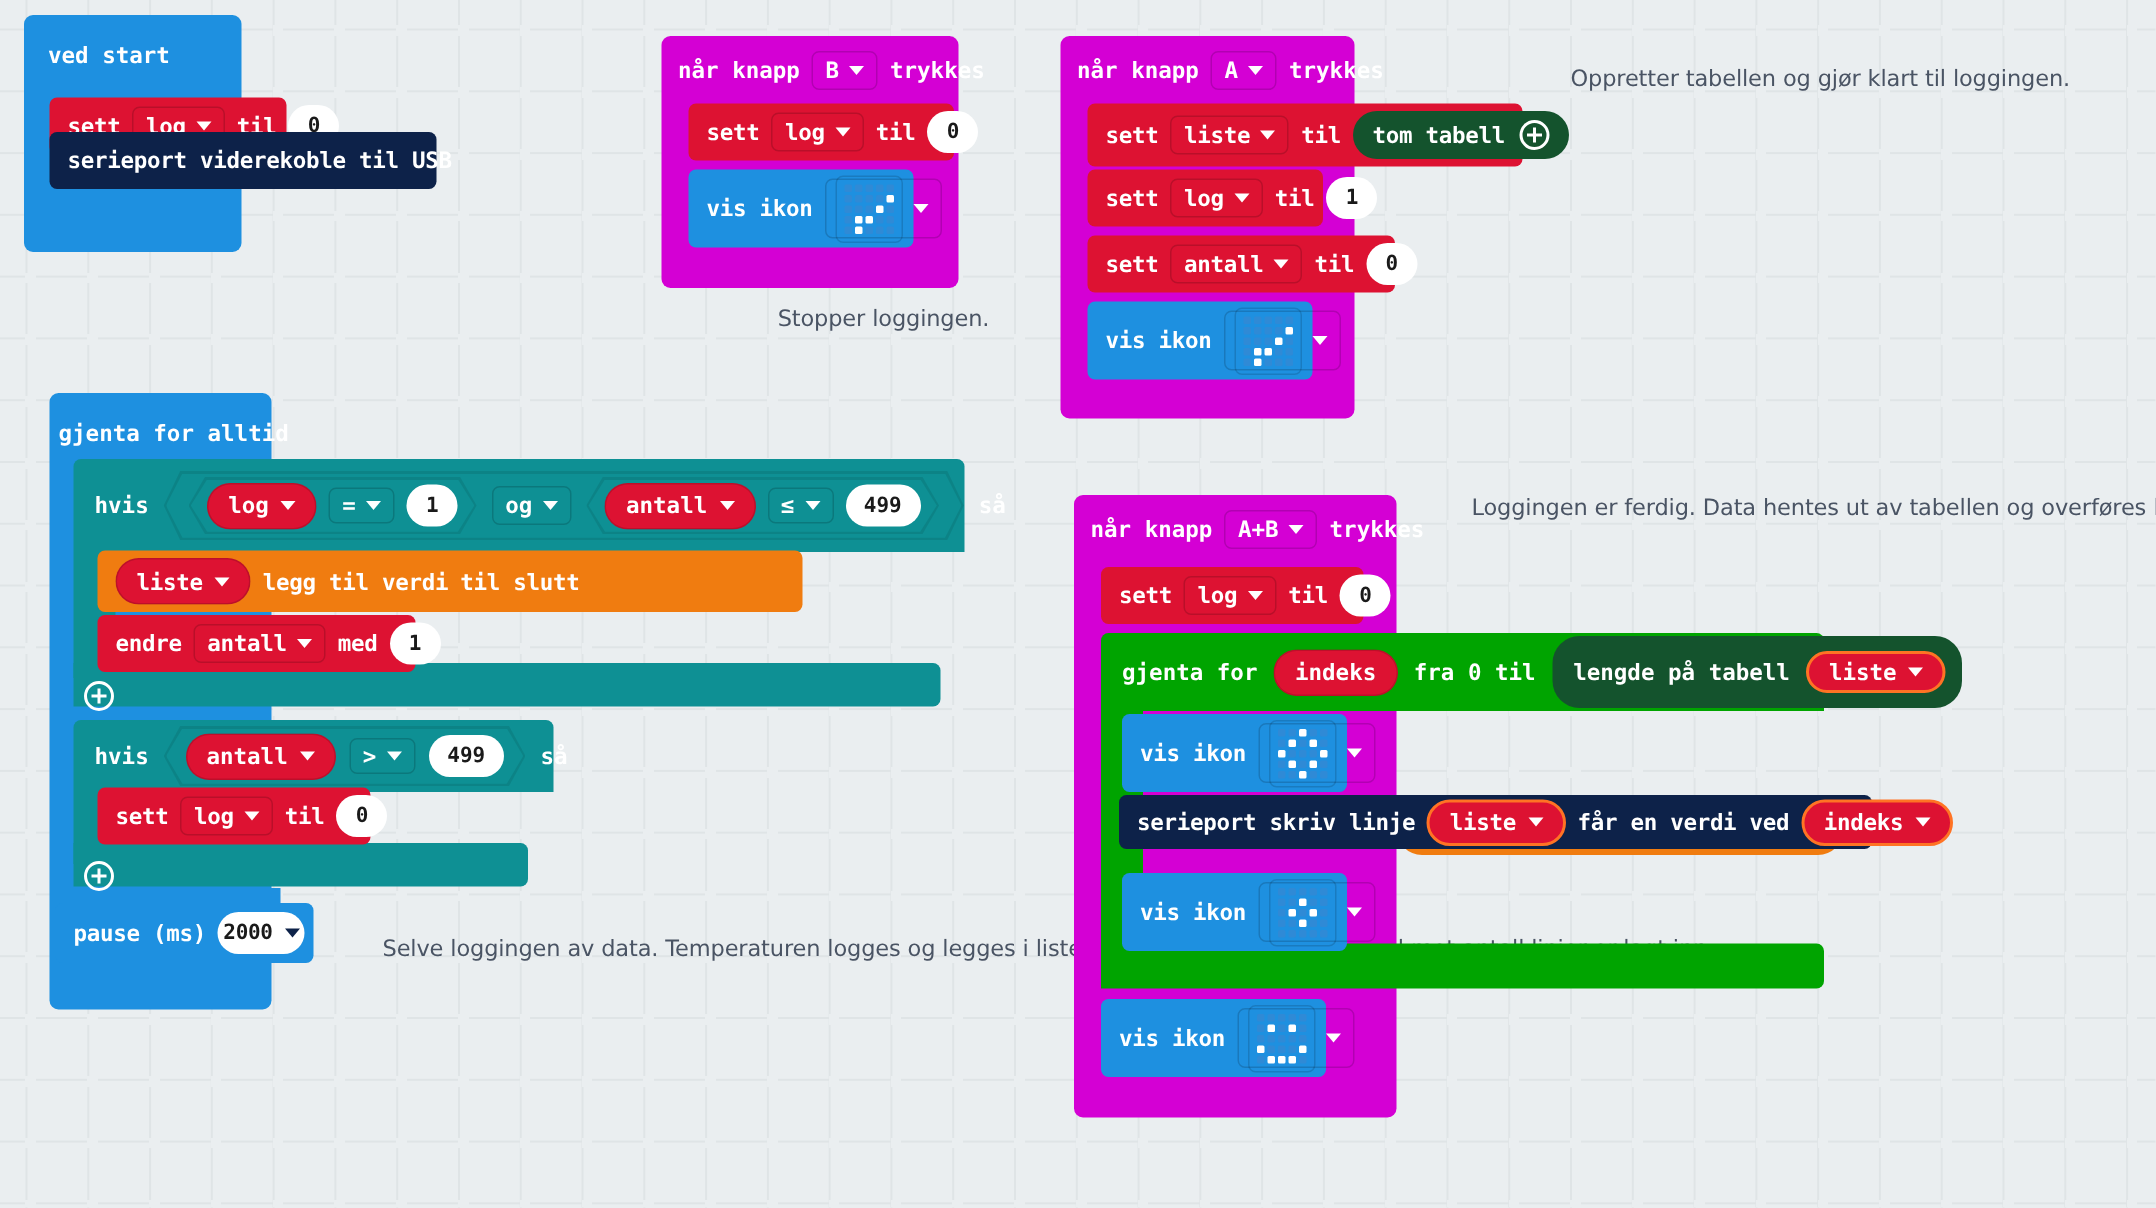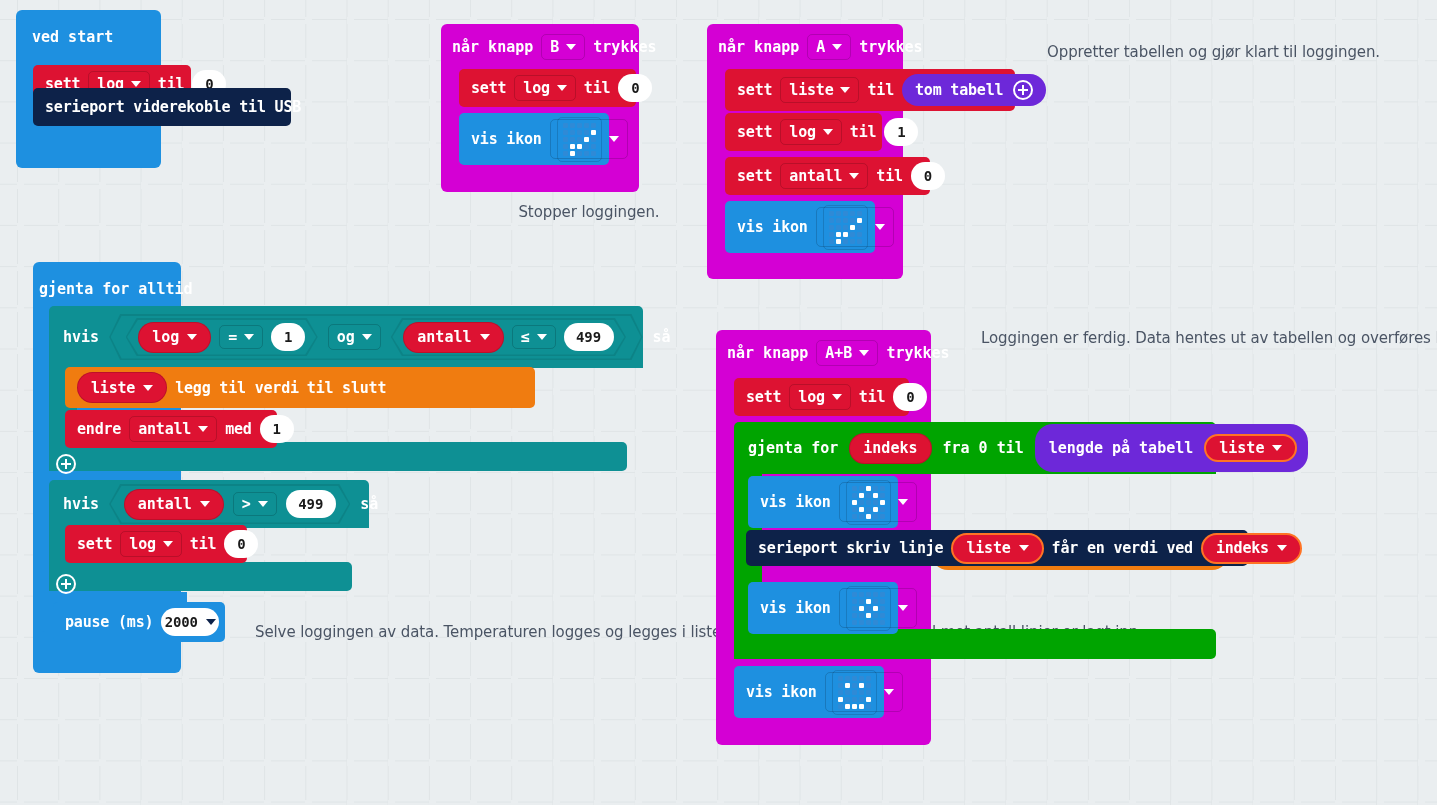--- a/index.html
+++ b/index.html
@@ -106,21 +106,21 @@
     padding: 0 13px;
     height: 31px;
     font-size: 15px;
     font-family: "DejaVu Sans Mono", monospace;
     font-weight: bold;
     color: #fff;
   }
   .pill.var    { background: #dd1232; border: 1px solid rgba(0,0,0,.14); }
   .pill.varb   { background: #dd1232; border: 2px solid #ff7324; }
   .pill.sensor { background: #e500e5; }
-  .pill.orange { background: #6d28d9; }
+  .pill.orange { background: #14532d; }
   .hexbdr {
     -webkit-clip-path: polygon(11px 0, calc(100% - 11px) 0, 100% 50%, calc(100% - 11px) 100%, 11px 100%, 0 50%);
     clip-path: polygon(11px 0, calc(100% - 11px) 0, 100% 50%, calc(100% - 11px) 100%, 11px 100%, 0 50%);
     background: rgba(0,0,0,0.09);
     padding: 1.5px;
     display: inline-flex;
   }
   .hexin {
     -webkit-clip-path: polygon(11px 0, calc(100% - 11px) 0, 100% 50%, calc(100% - 11px) 100%, 11px 100%, 0 50%);
     clip-path: polygon(11px 0, calc(100% - 11px) 0, 100% 50%, calc(100% - 11px) 100%, 11px 100%, 0 50%);
@@ -436,21 +436,21 @@
     <div class="stmt c-var" style="left:32px; top:263px; width:182px;">
       <span>sett</span>
       <span class="field">
         <span>log</span>
         <span class="caret"></span>
       </span>
       <span>til</span>
       <span class="num">0</span>
     </div>
 
-    <div class="stmt c-basic" style="left:20px; top:340px; width:172px; height:40px;">
+    <div class="stmt c-basic" style="left:4px; top:340px; width:172px; height:40px;">
       <span>pause (ms)</span>
       <span class="num" style="min-width:58px; border-radius:15px; display:inline-flex; gap:8px; padding:0 9px;">
         <span>2000</span>
         <span class="caret" style="border-top-color:#0d2249;"></span>
       </span>
     </div>
 
     <div class="anno" style="left:222px; top:360px; width:350px;">Selve loggingen av data. Temperaturen logges og legges i liste hvert annet sekund. Kontroll mot antall linjer er lagt inn.</div>
   </div>
 

